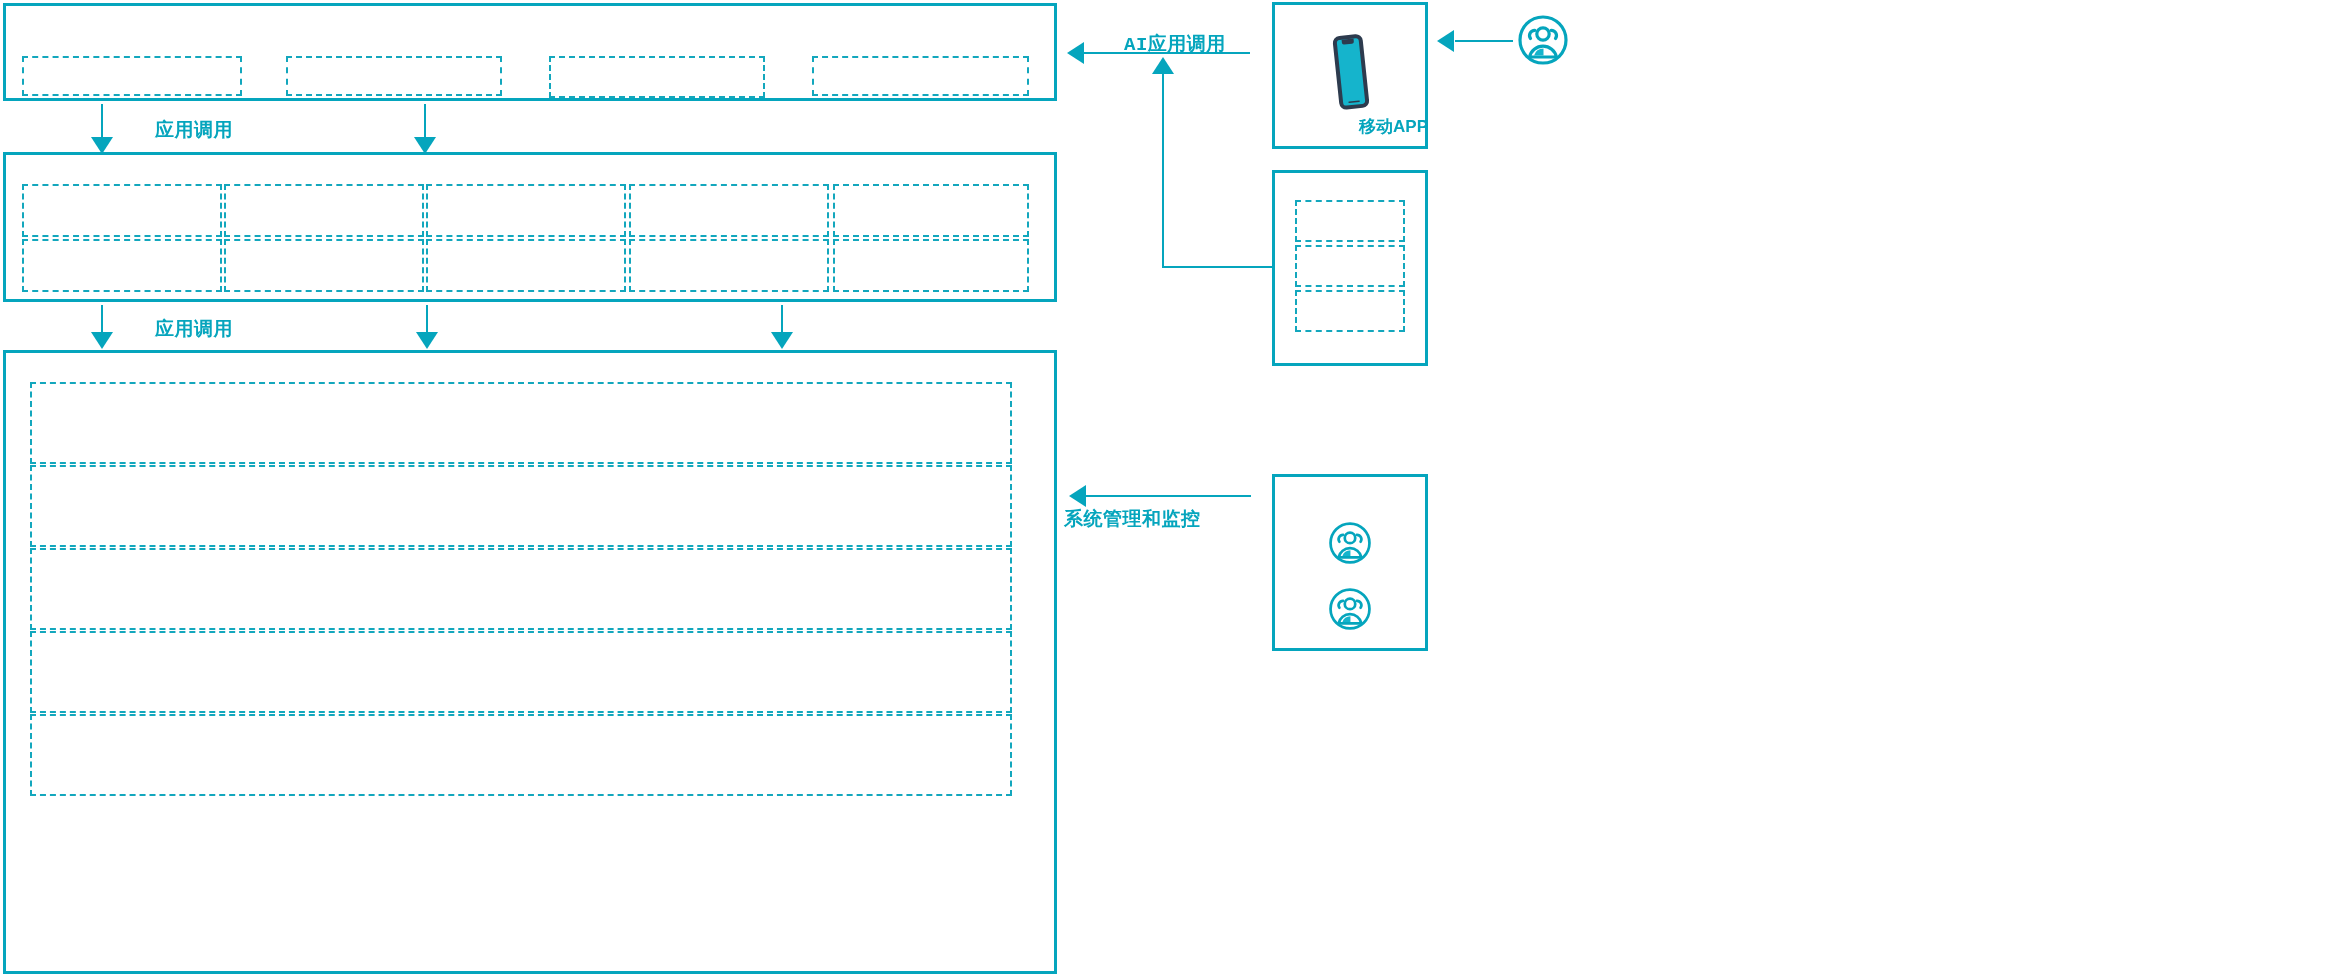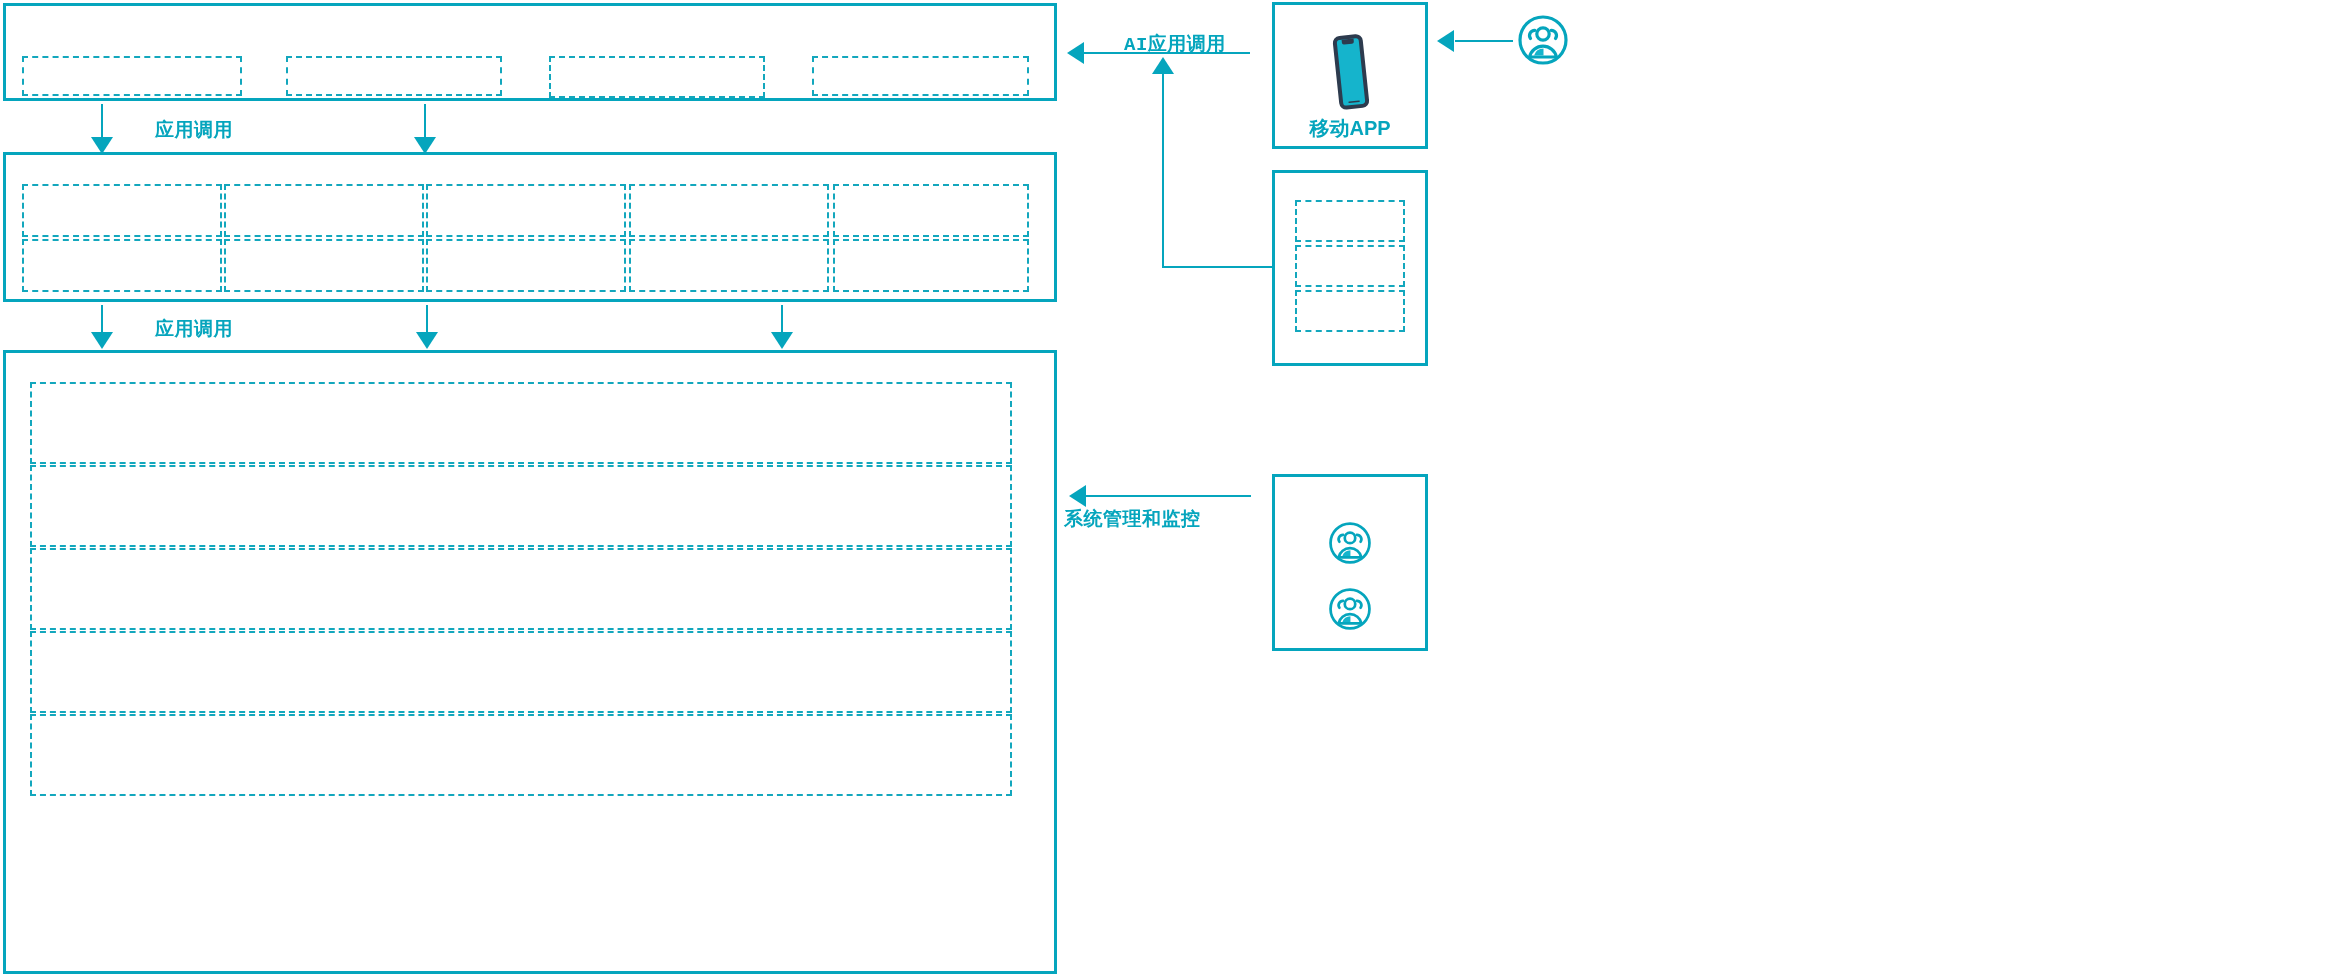--- a/index.html
+++ b/index.html
@@ -81,23 +81,23 @@
   
   .actor-card {
     position: absolute;
     box-sizing: border-box;
     border: 3px solid #05a5bd;
     background: #ffffff;
   }
   .actor-caption {
     position: absolute;
     left: 0; right: 0;
-    text-align: center;
+    text-align: right;
     color: #05a5bd;
-    font-size: 20px;
+    font-size: 17px;
     font-weight: bold;
     white-space: nowrap;
   }
 
   .icon-wrap { position: absolute; }
   .icon-wrap svg { display: block; }
 </style>
 </head>
 <body>
 

